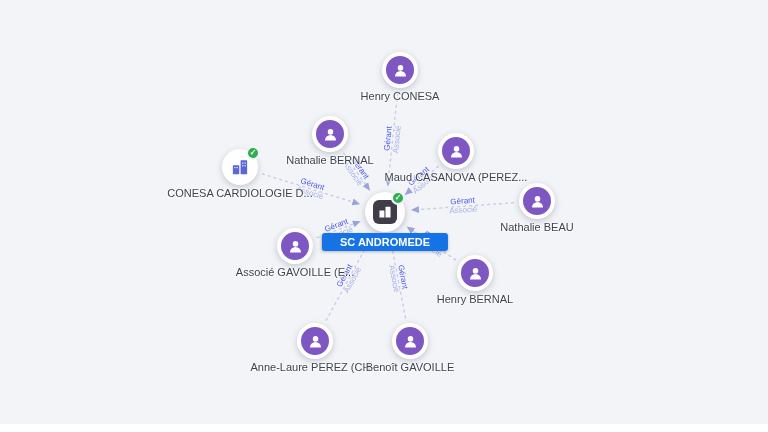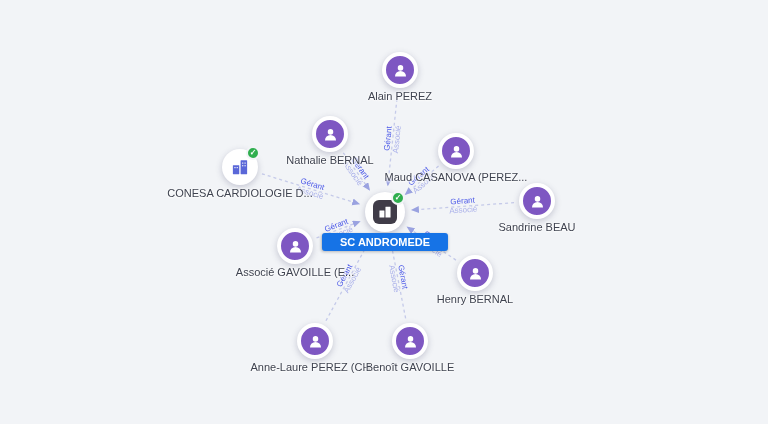--- a/index.html
+++ b/index.html
@@ -169,21 +169,21 @@
       <span class="r1" style="color: rgb(74, 87, 232);">Gérant</span>
       <span class="r2" style="color: rgb(170, 176, 234);">Associé</span>
     </div>
     <div class="node" style="left: 400px; top: 70px;">
       <div class="pcirc" style="background: rgb(126, 87, 194);">
         <svg viewBox="0 0 24 24" fill="#fff">
           <circle cx="12" cy="8.3" r="3.9"></circle>
           <path d="M4.2 20.4a7.8 7.8 0 0 1 15.6 0z"></path>
         </svg>
       </div>
-      <div class="nlabel">Alain PEREZ</div>
+      <div class="nlabel">Henry CONESA</div>
     </div>
     <div class="node" style="left: 330px; top: 134px;">
       <div class="pcirc" style="background: rgb(126, 87, 194);">
         <svg viewBox="0 0 24 24" fill="#fff">
           <circle cx="12" cy="8.3" r="3.9"></circle>
           <path d="M4.2 20.4a7.8 7.8 0 0 1 15.6 0z"></path>
         </svg>
       </div>
       <div class="nlabel">Nathalie BERNAL</div>
     </div>
@@ -212,21 +212,21 @@
       <div class="badge" style="background: rgb(47, 174, 78);">✓</div>
       <div class="nlabel">CONESA CARDIOLOGIE D...</div>
     </div>
     <div class="node" style="left: 537px; top: 201px;">
       <div class="pcirc" style="background: rgb(126, 87, 194);">
         <svg viewBox="0 0 24 24" fill="#fff">
           <circle cx="12" cy="8.3" r="3.9"></circle>
           <path d="M4.2 20.4a7.8 7.8 0 0 1 15.6 0z"></path>
         </svg>
       </div>
-      <div class="nlabel">Sandrine BEAU</div>
+      <div class="nlabel">Nathalie BEAU</div>
     </div>
     <div class="node" style="left: 295px; top: 246px;">
       <div class="pcirc" style="background: rgb(126, 87, 194);">
         <svg viewBox="0 0 24 24" fill="#fff">
           <circle cx="12" cy="8.3" r="3.9"></circle>
           <path d="M4.2 20.4a7.8 7.8 0 0 1 15.6 0z"></path>
         </svg>
       </div>
       <div class="nlabel">Associé GAVOILLE (E...</div>
     </div>

